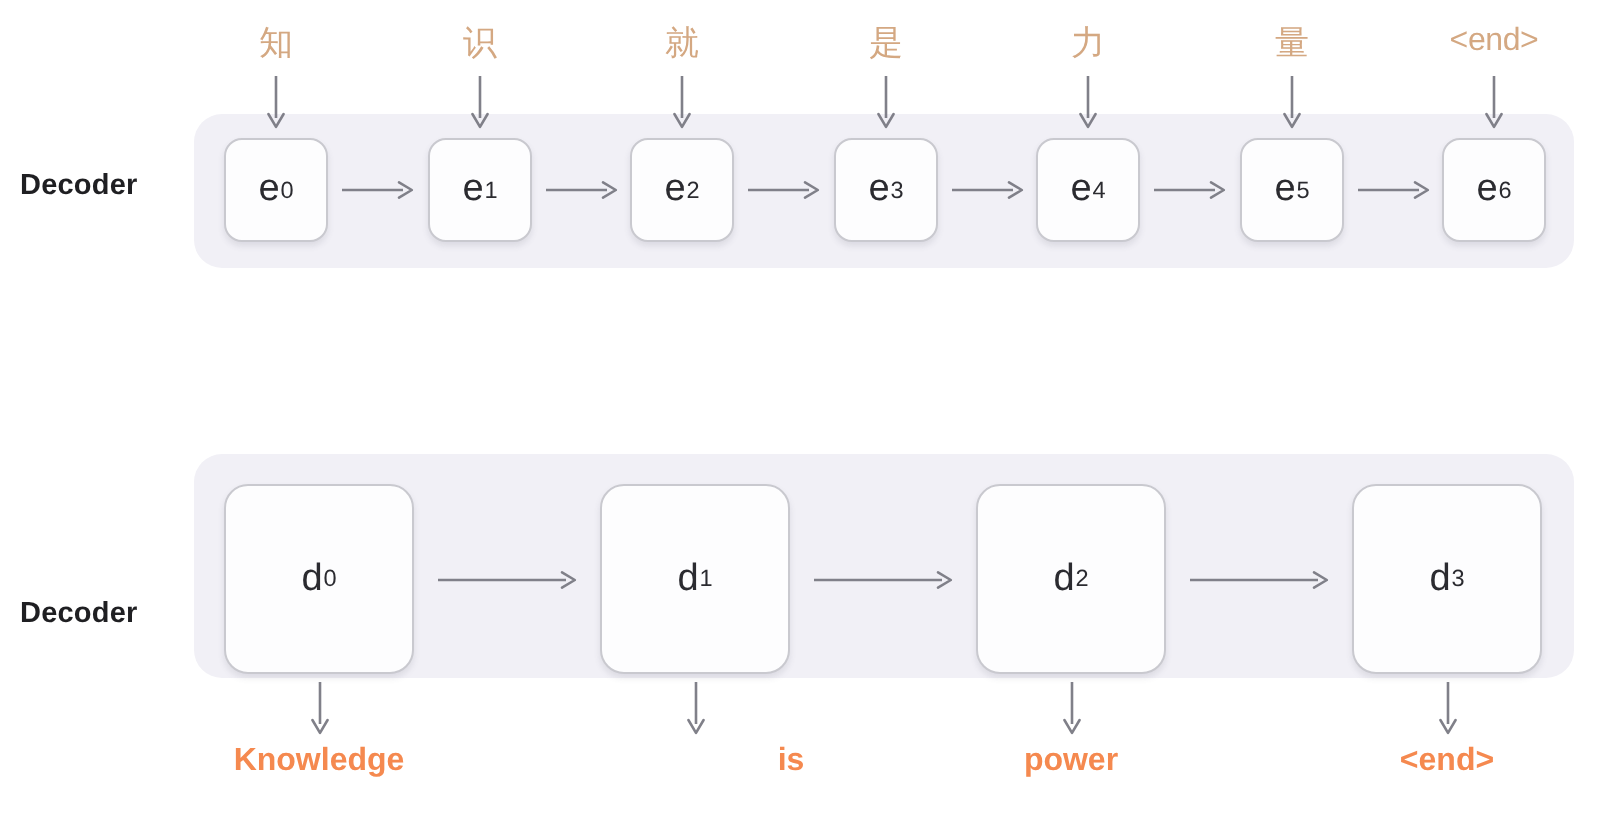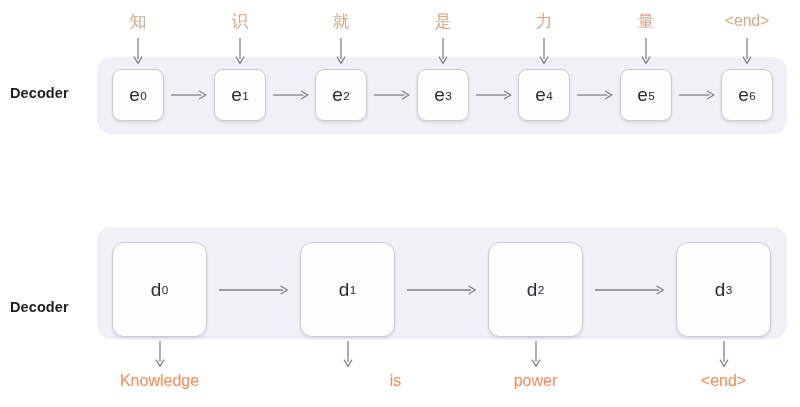--- a/index.html
+++ b/index.html
@@ -107,21 +107,21 @@
     transform: translateX(-50%);
     line-height: 1;
   }
   .token-in.latin {
     font-size: 16px;
     letter-spacing: -0.2px;
   }
   .token-out {
     position: absolute;
     font-size: 16px;
-    font-weight: normal;
+    font-weight: bold;
     color: #f5894f;
     text-align: center;
     white-space: nowrap;
     transform: translateX(-50%);
     line-height: 1;
   }
 </style>
 </head>
 <body>
 

